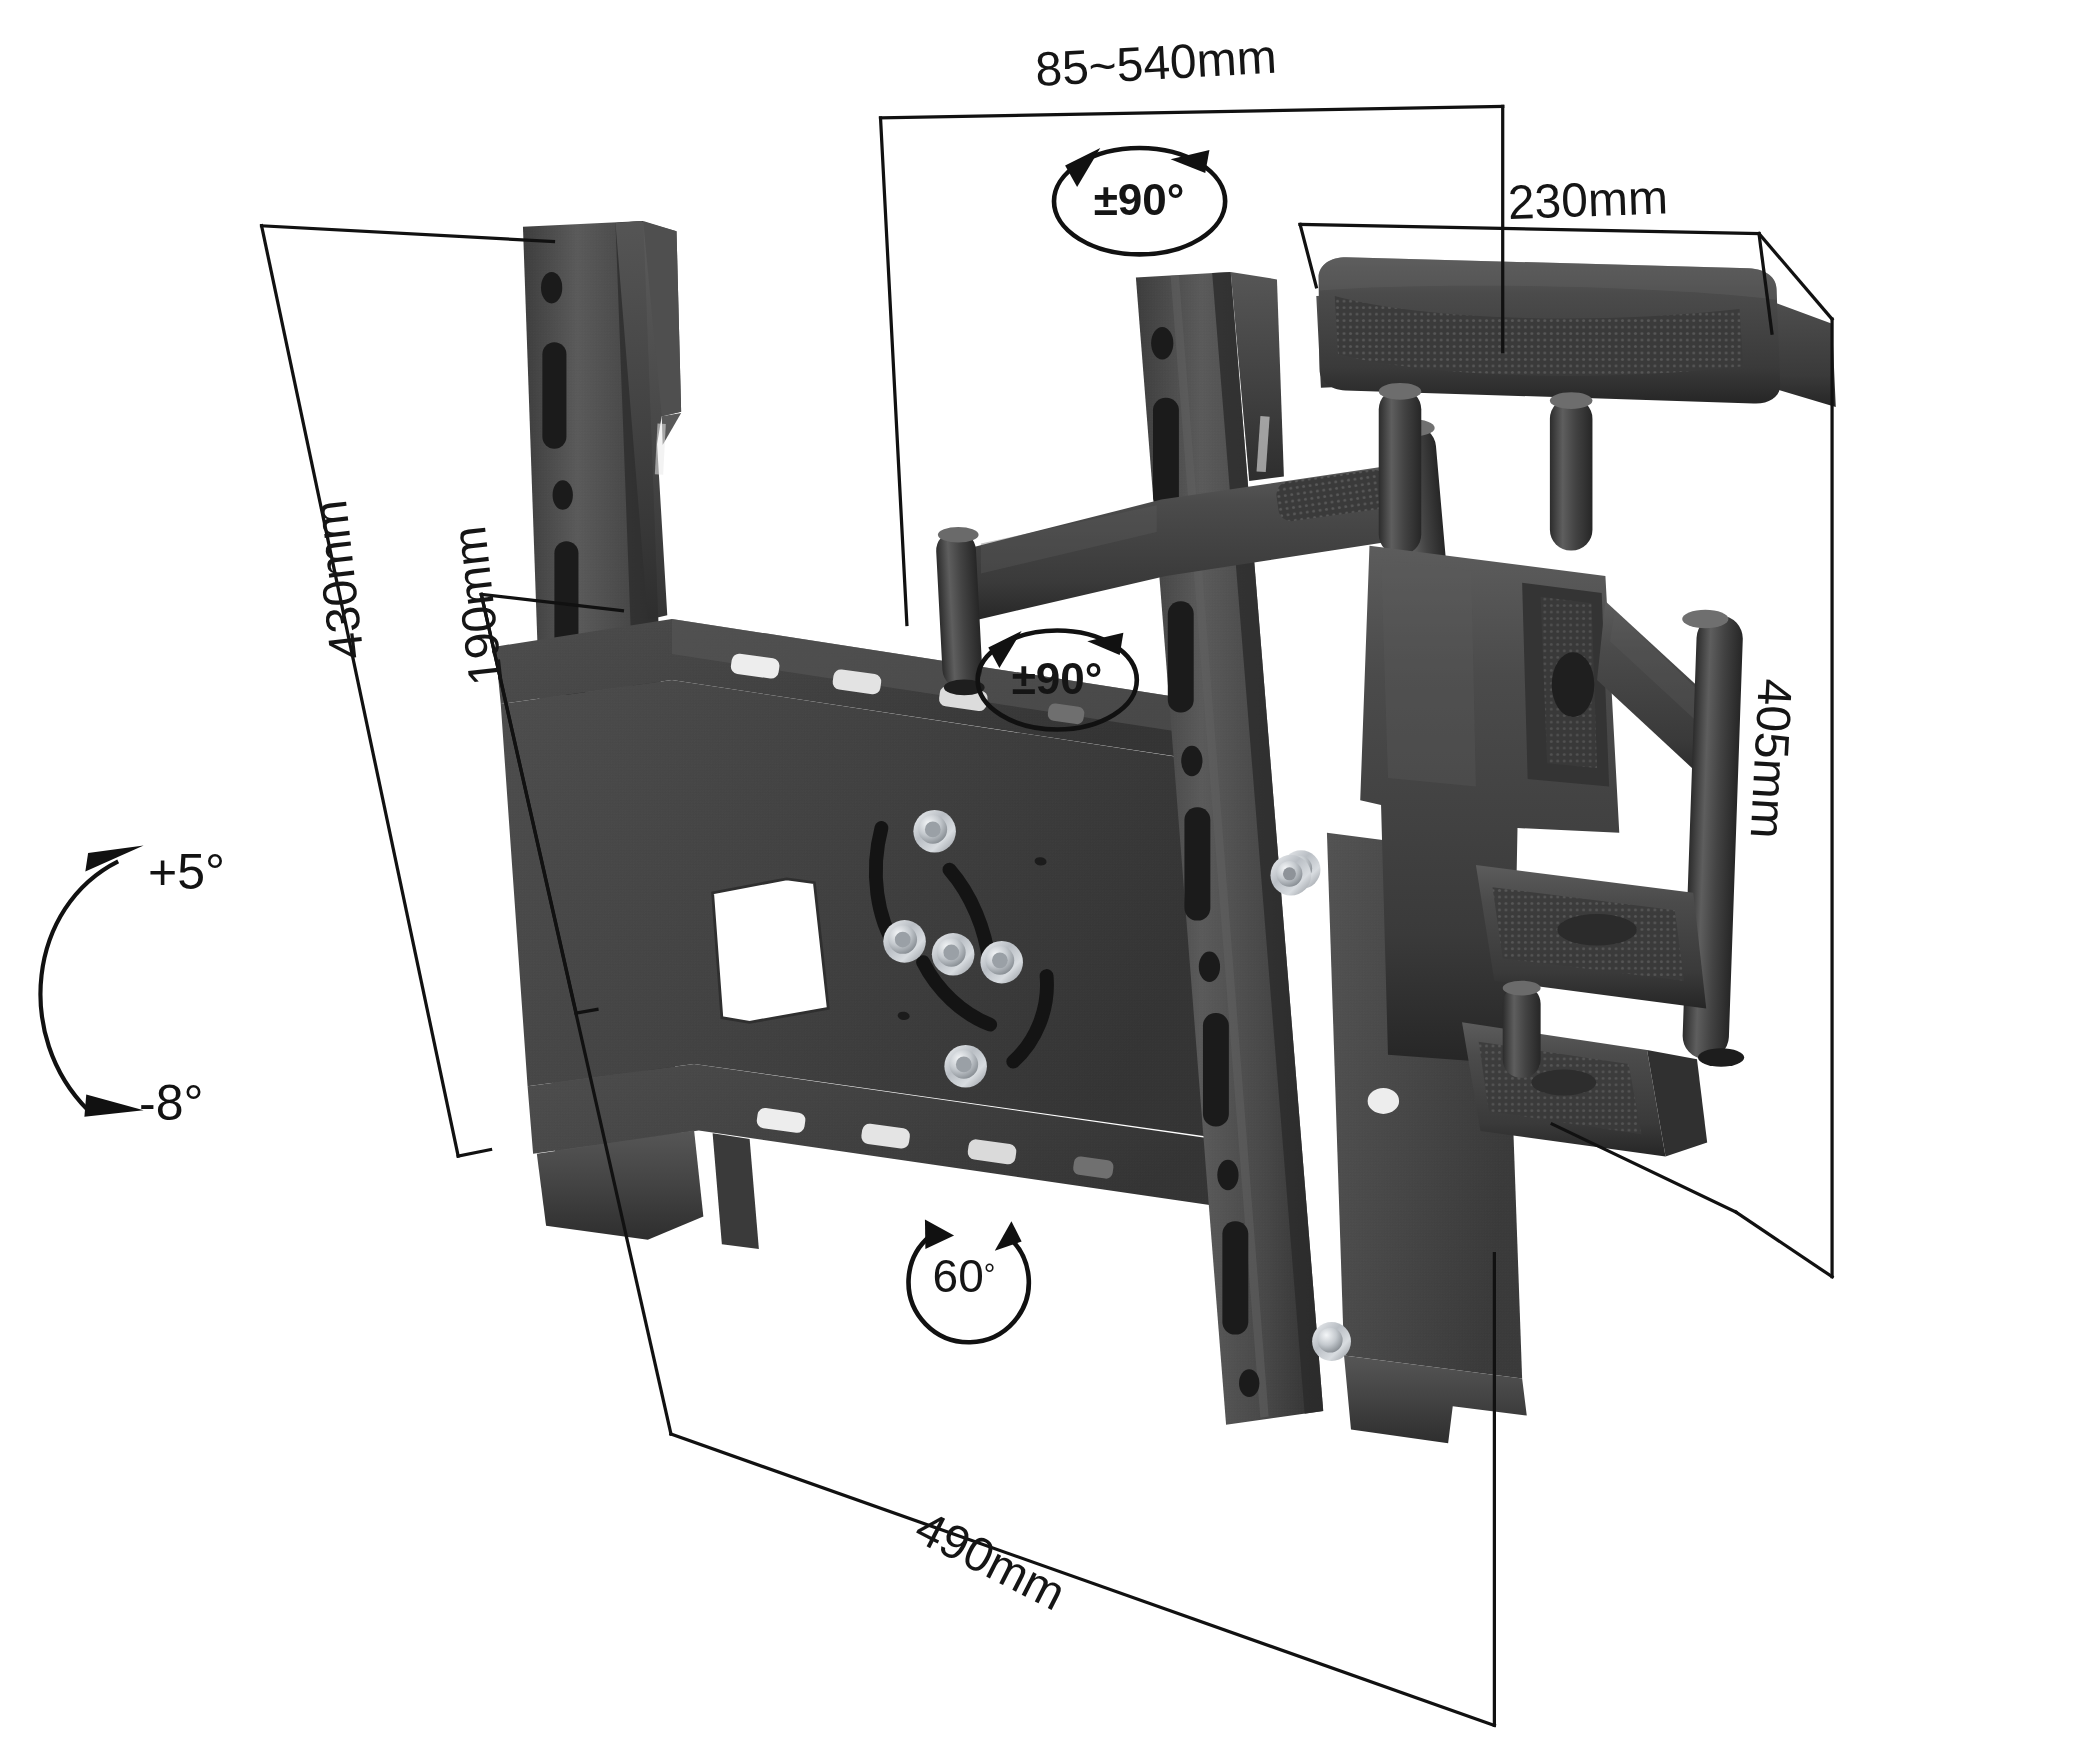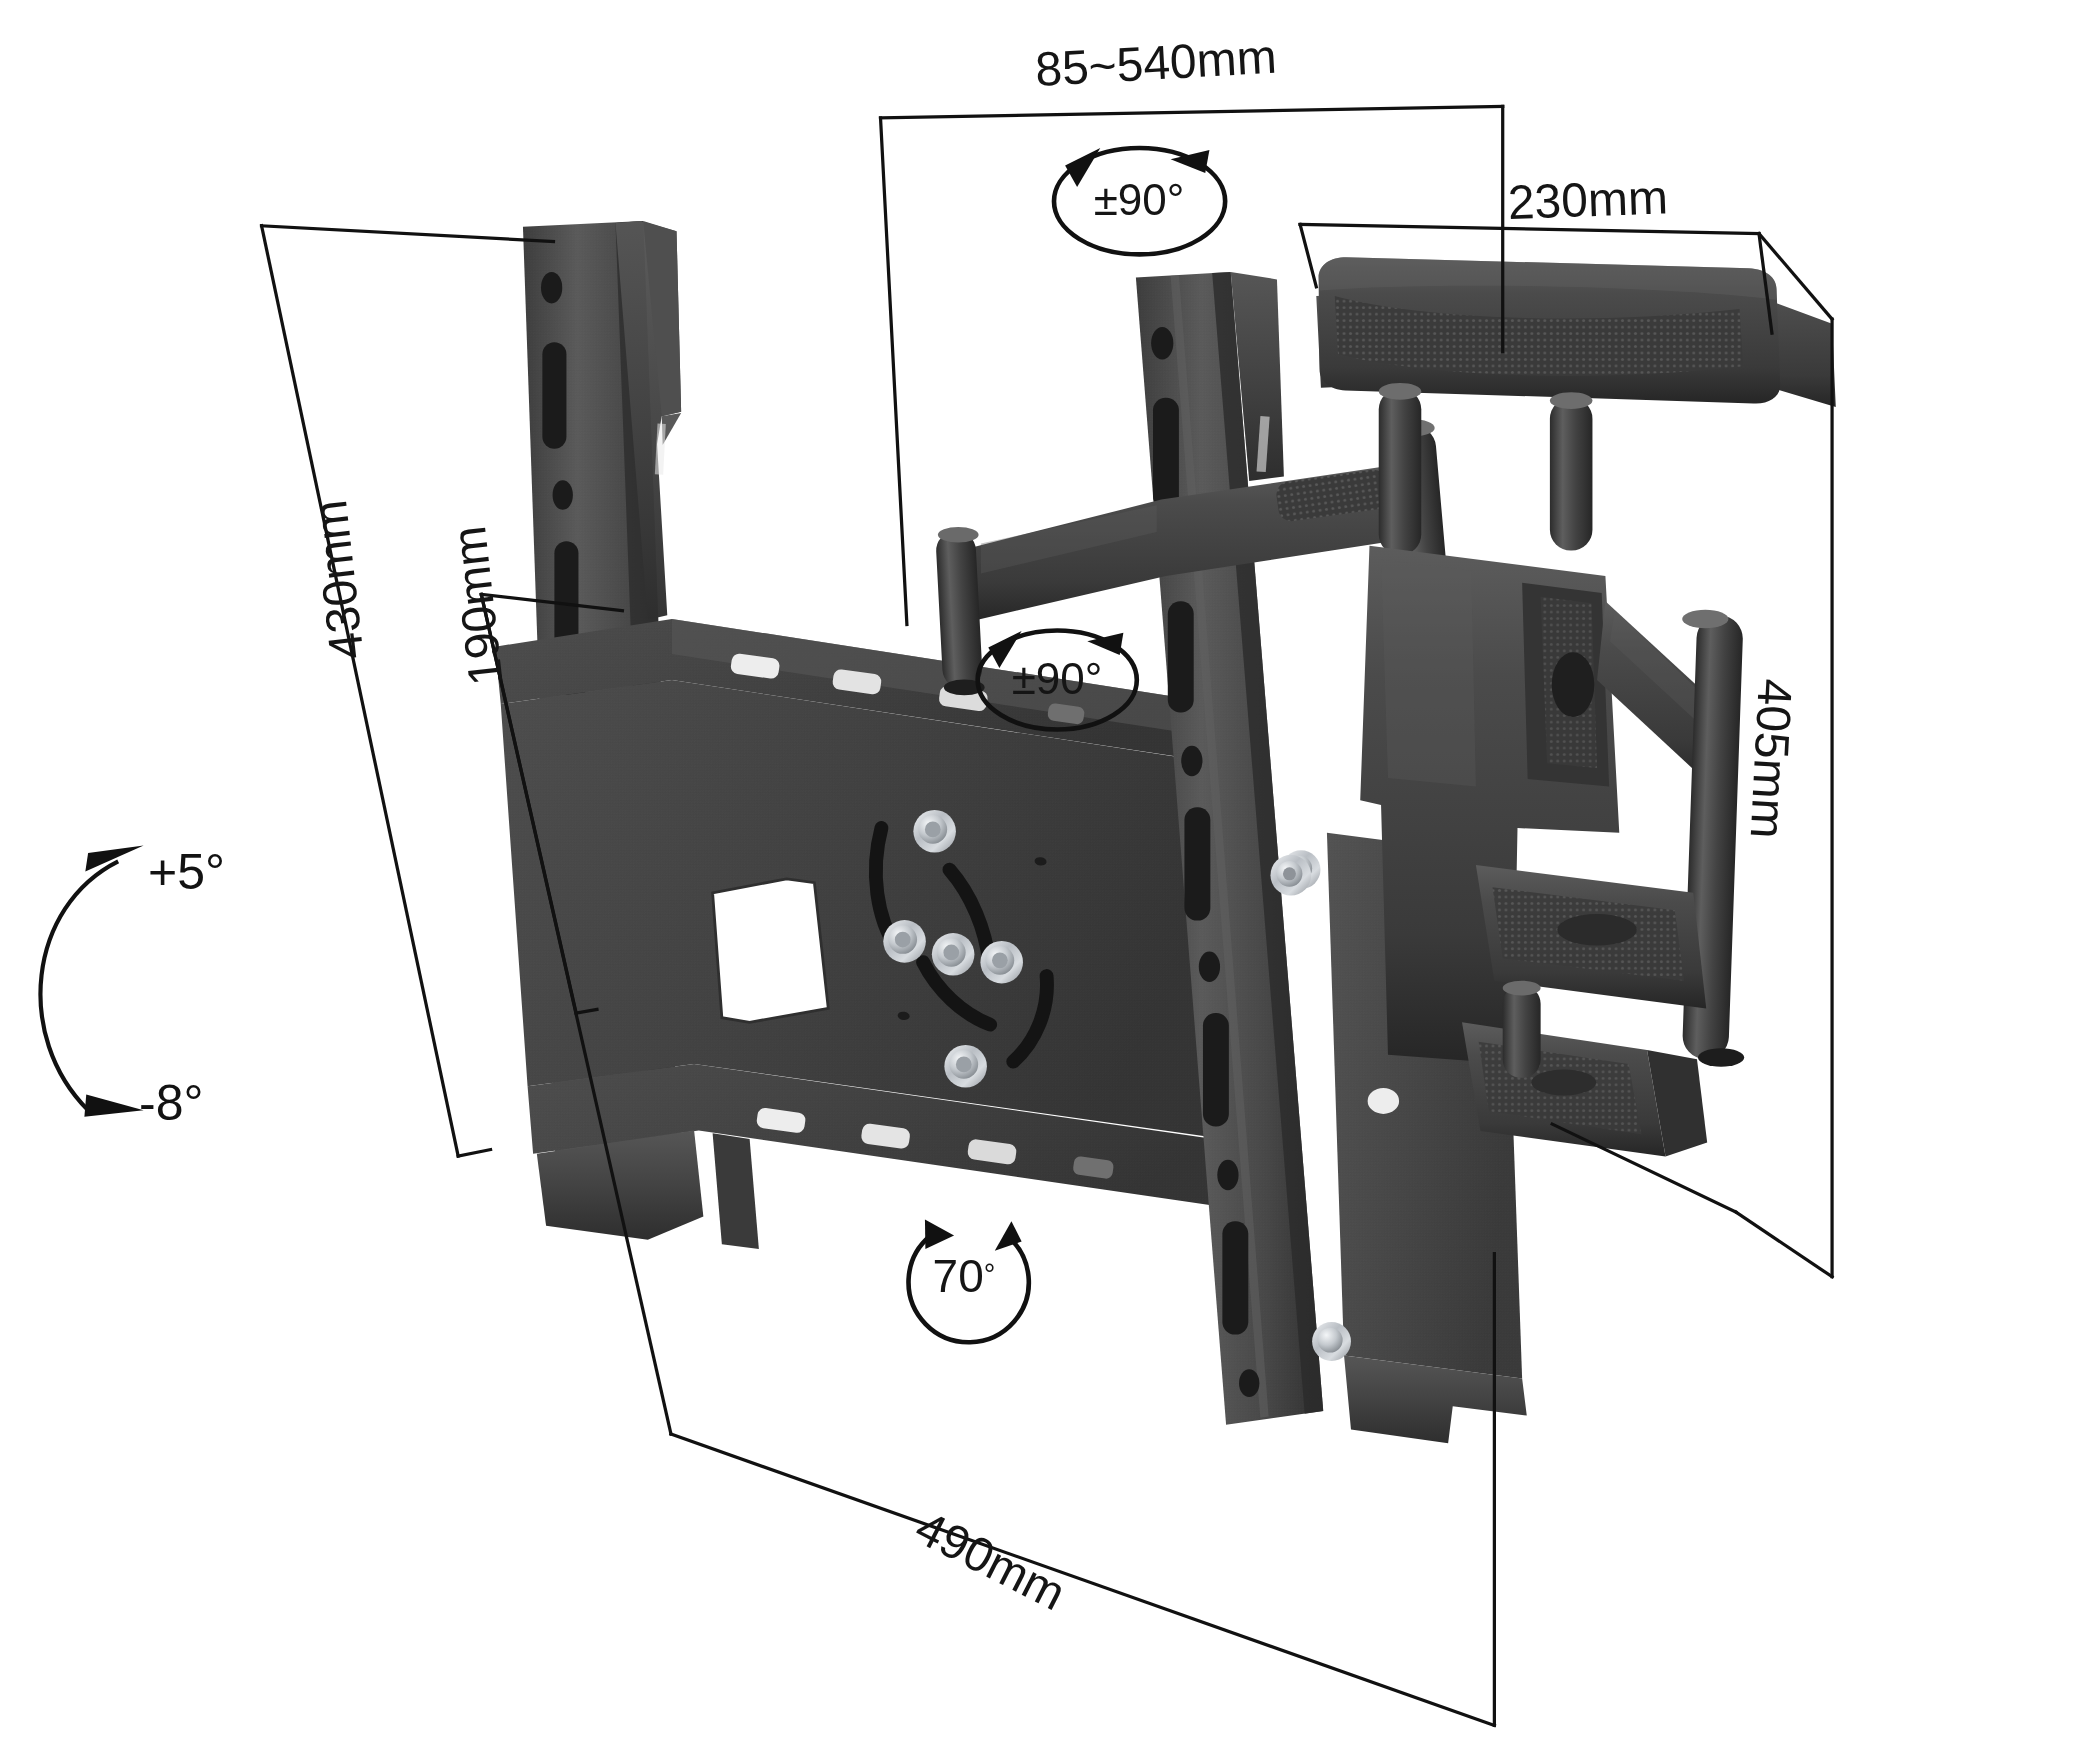--- a/index.html
+++ b/index.html
@@ -20,21 +20,21 @@
     position:absolute;
     color:#151515;
     font-weight:400;
     white-space:nowrap;
     line-height:1;
     font-family:"Liberation Sans","DejaVu Sans",sans-serif;
   }
   .rotlabel{
     position:absolute;
     color:#151515;
-    font-weight:400;
+    font-weight:700;
     white-space:nowrap;
     line-height:1;
     font-family:"Liberation Sans","DejaVu Sans",sans-serif;
   }
   .tiltlabel{
     position:absolute;
     color:#121212;
     font-weight:400;
     white-space:nowrap;
     line-height:1;
@@ -384,21 +384,21 @@
   <div class="dimlabel" style="left:1799px;top:680px;font-size:48px;transform:rotate(93deg);transform-origin:left top;">405mm</div>
 
   <div class="dimlabel" style="left:930px;top:1503px;font-size:48px;transform:rotate(27deg);transform-origin:left top;">490mm</div>
 
   <div class="rotlabel" style="left:1139px;top:201px;font-size:44px;transform:translate(-50%,-52%);">±90°</div>
 
   <div class="rotlabel" style="left:1057px;top:680px;font-size:44px;transform:translate(-50%,-52%);">±90°</div>
 
   <div style="position:absolute;left:964px;top:1277px;transform:translate(-50%,-52%);color:#151515;
               font-family:'Liberation Sans','DejaVu Sans',sans-serif;white-space:nowrap;line-height:1;">
-    <span style="font-size:46px;">70</span><span style="font-size:29px;vertical-align:8.3px;">°</span>
+    <span style="font-size:46px;">60</span><span style="font-size:29px;vertical-align:8.3px;">°</span>
   </div>
 
   <div class="tiltlabel" style="left:148px;top:847px;font-size:50px;">+5°</div>
 
   <div class="tiltlabel" style="left:139px;top:1078px;font-size:50px;">-8°</div>
 
 </div>
 
 
 </body></html>

